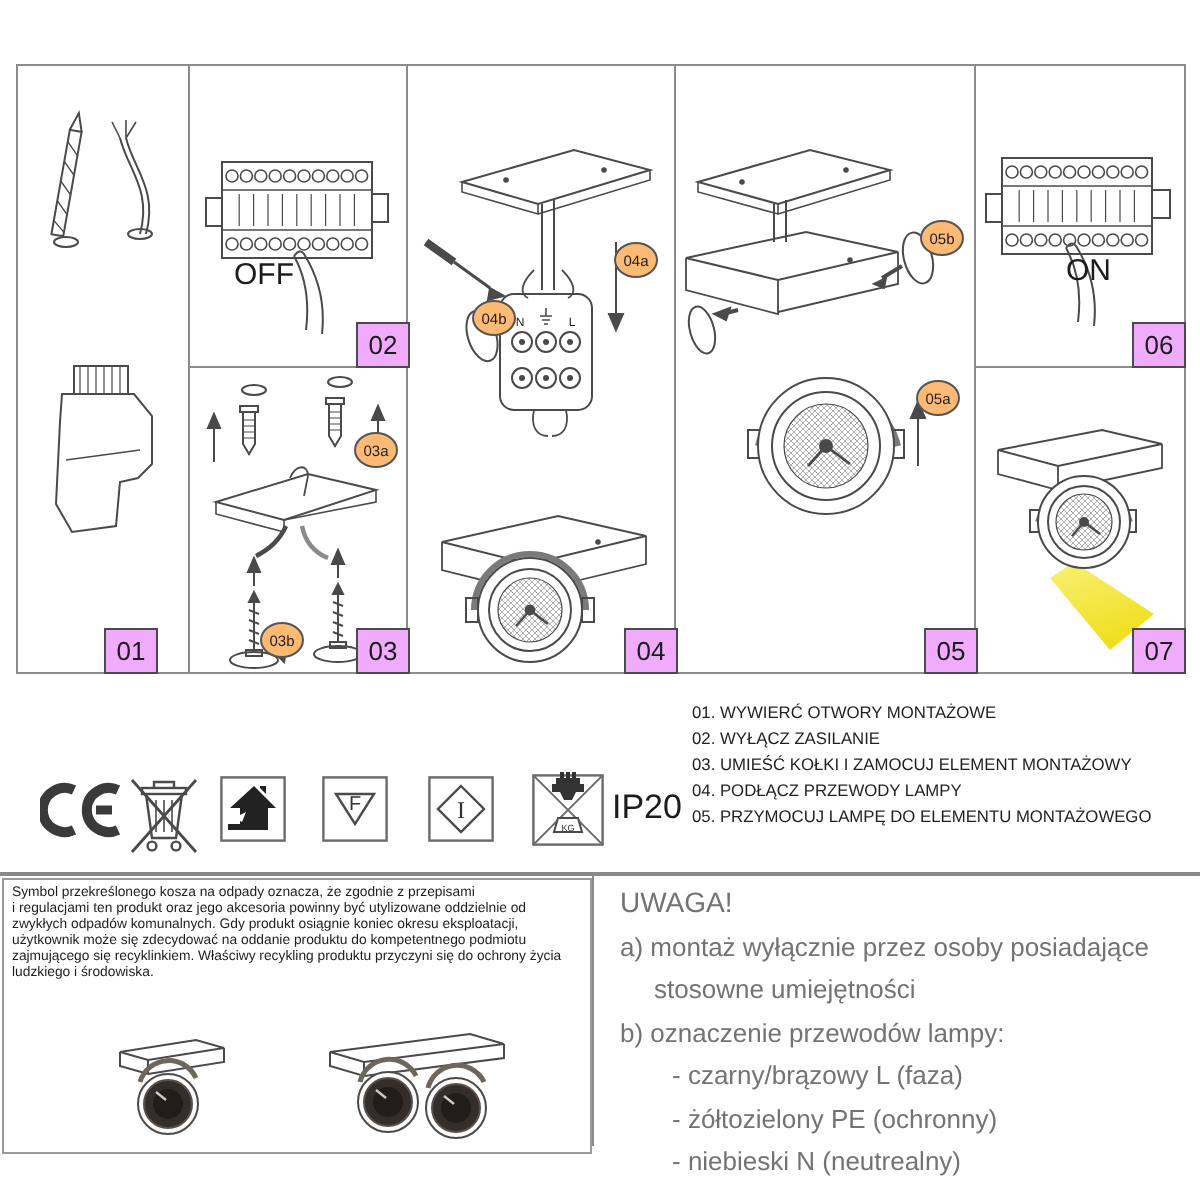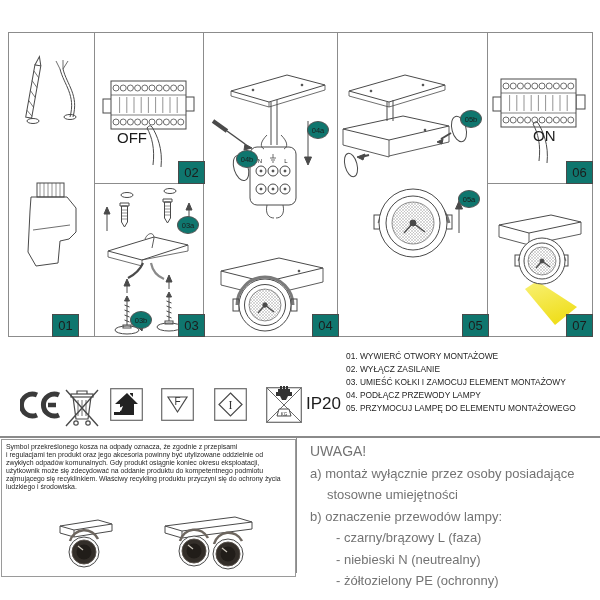--- a/index.html
+++ b/index.html
@@ -4,24 +4,24 @@
 <style>
   html,body{margin:0;padding:0;background:#fff;}
   .page{position:relative;width:600px;height:600px;background:#fff;overflow:hidden;
         font-family:"Liberation Sans",sans-serif;color:#222;}
   .abs{position:absolute;}
   
   .grid{position:absolute;left:8px;top:32px;width:583px;height:303px;border:1px solid #8c8c8c;}
   .vl{position:absolute;top:0;width:1px;height:100%;background:#8c8c8c;}
   .hl{position:absolute;height:1px;background:#8c8c8c;}
   .panel-svg{position:absolute;}
-  .numbox{position:absolute;width:25px;height:21px;border:1px solid #4a4a4a;background:#0f766e;
+  .numbox{position:absolute;width:25px;height:21px;border:1px solid #4a4a4a;background:#f0abfc;
           font-size:13px;display:flex;align-items:center;justify-content:center;color:#1c1c1c;text-align:right;}
   .callout{position:absolute;width:20px;height:16px;border:1px solid #555;border-radius:50%;
-           background:#0f766e;font-size:7.5px;display:flex;align-items:center;justify-content:center;color:#1c1c1c;}
+           background:#fdba74;font-size:7.5px;display:flex;align-items:center;justify-content:center;color:#1c1c1c;}
   .pwr{position:absolute;font-size:15px;color:#1c1c1c;}
   
   .steps{position:absolute;left:346px;top:350px;font-size:8.4px;line-height:13px;color:#1f1f1f;}
   
   .ip20{position:absolute;left:306px;top:394px;font-size:17px;color:#1c1c1c;}
   
   .rule-h{position:absolute;left:0;top:436px;width:600px;height:2px;background:#8a8a8a;}
   .rule-v{position:absolute;left:296px;top:437px;width:1px;height:136px;background:#8a8a8a;}
   
   .dispbox{position:absolute;left:1px;top:439px;width:293px;height:136px;border:1px solid #9a9a9a;}
@@ -398,17 +398,17 @@
       </g>
     </svg>
   </div>
 
   <div class="uwaga">
     <div class="t">UWAGA!</div>
     <div>a) montaż wyłącznie przez osoby posiadające</div>
     <div class="ind1">stosowne umiejętności</div>
     <div>b) oznaczenie przewodów lampy:</div>
     <div class="ind2">- czarny/brązowy L (faza)</div>
+    <div class="ind2">- żółtozielony PE (ochronny)</div>
     <div class="ind2">- niebieski N (neutrealny)</div>
-    <div class="ind2">- żółtozielony PE (ochronny)</div>
   </div>
 
 </div>
 
 </body></html>

